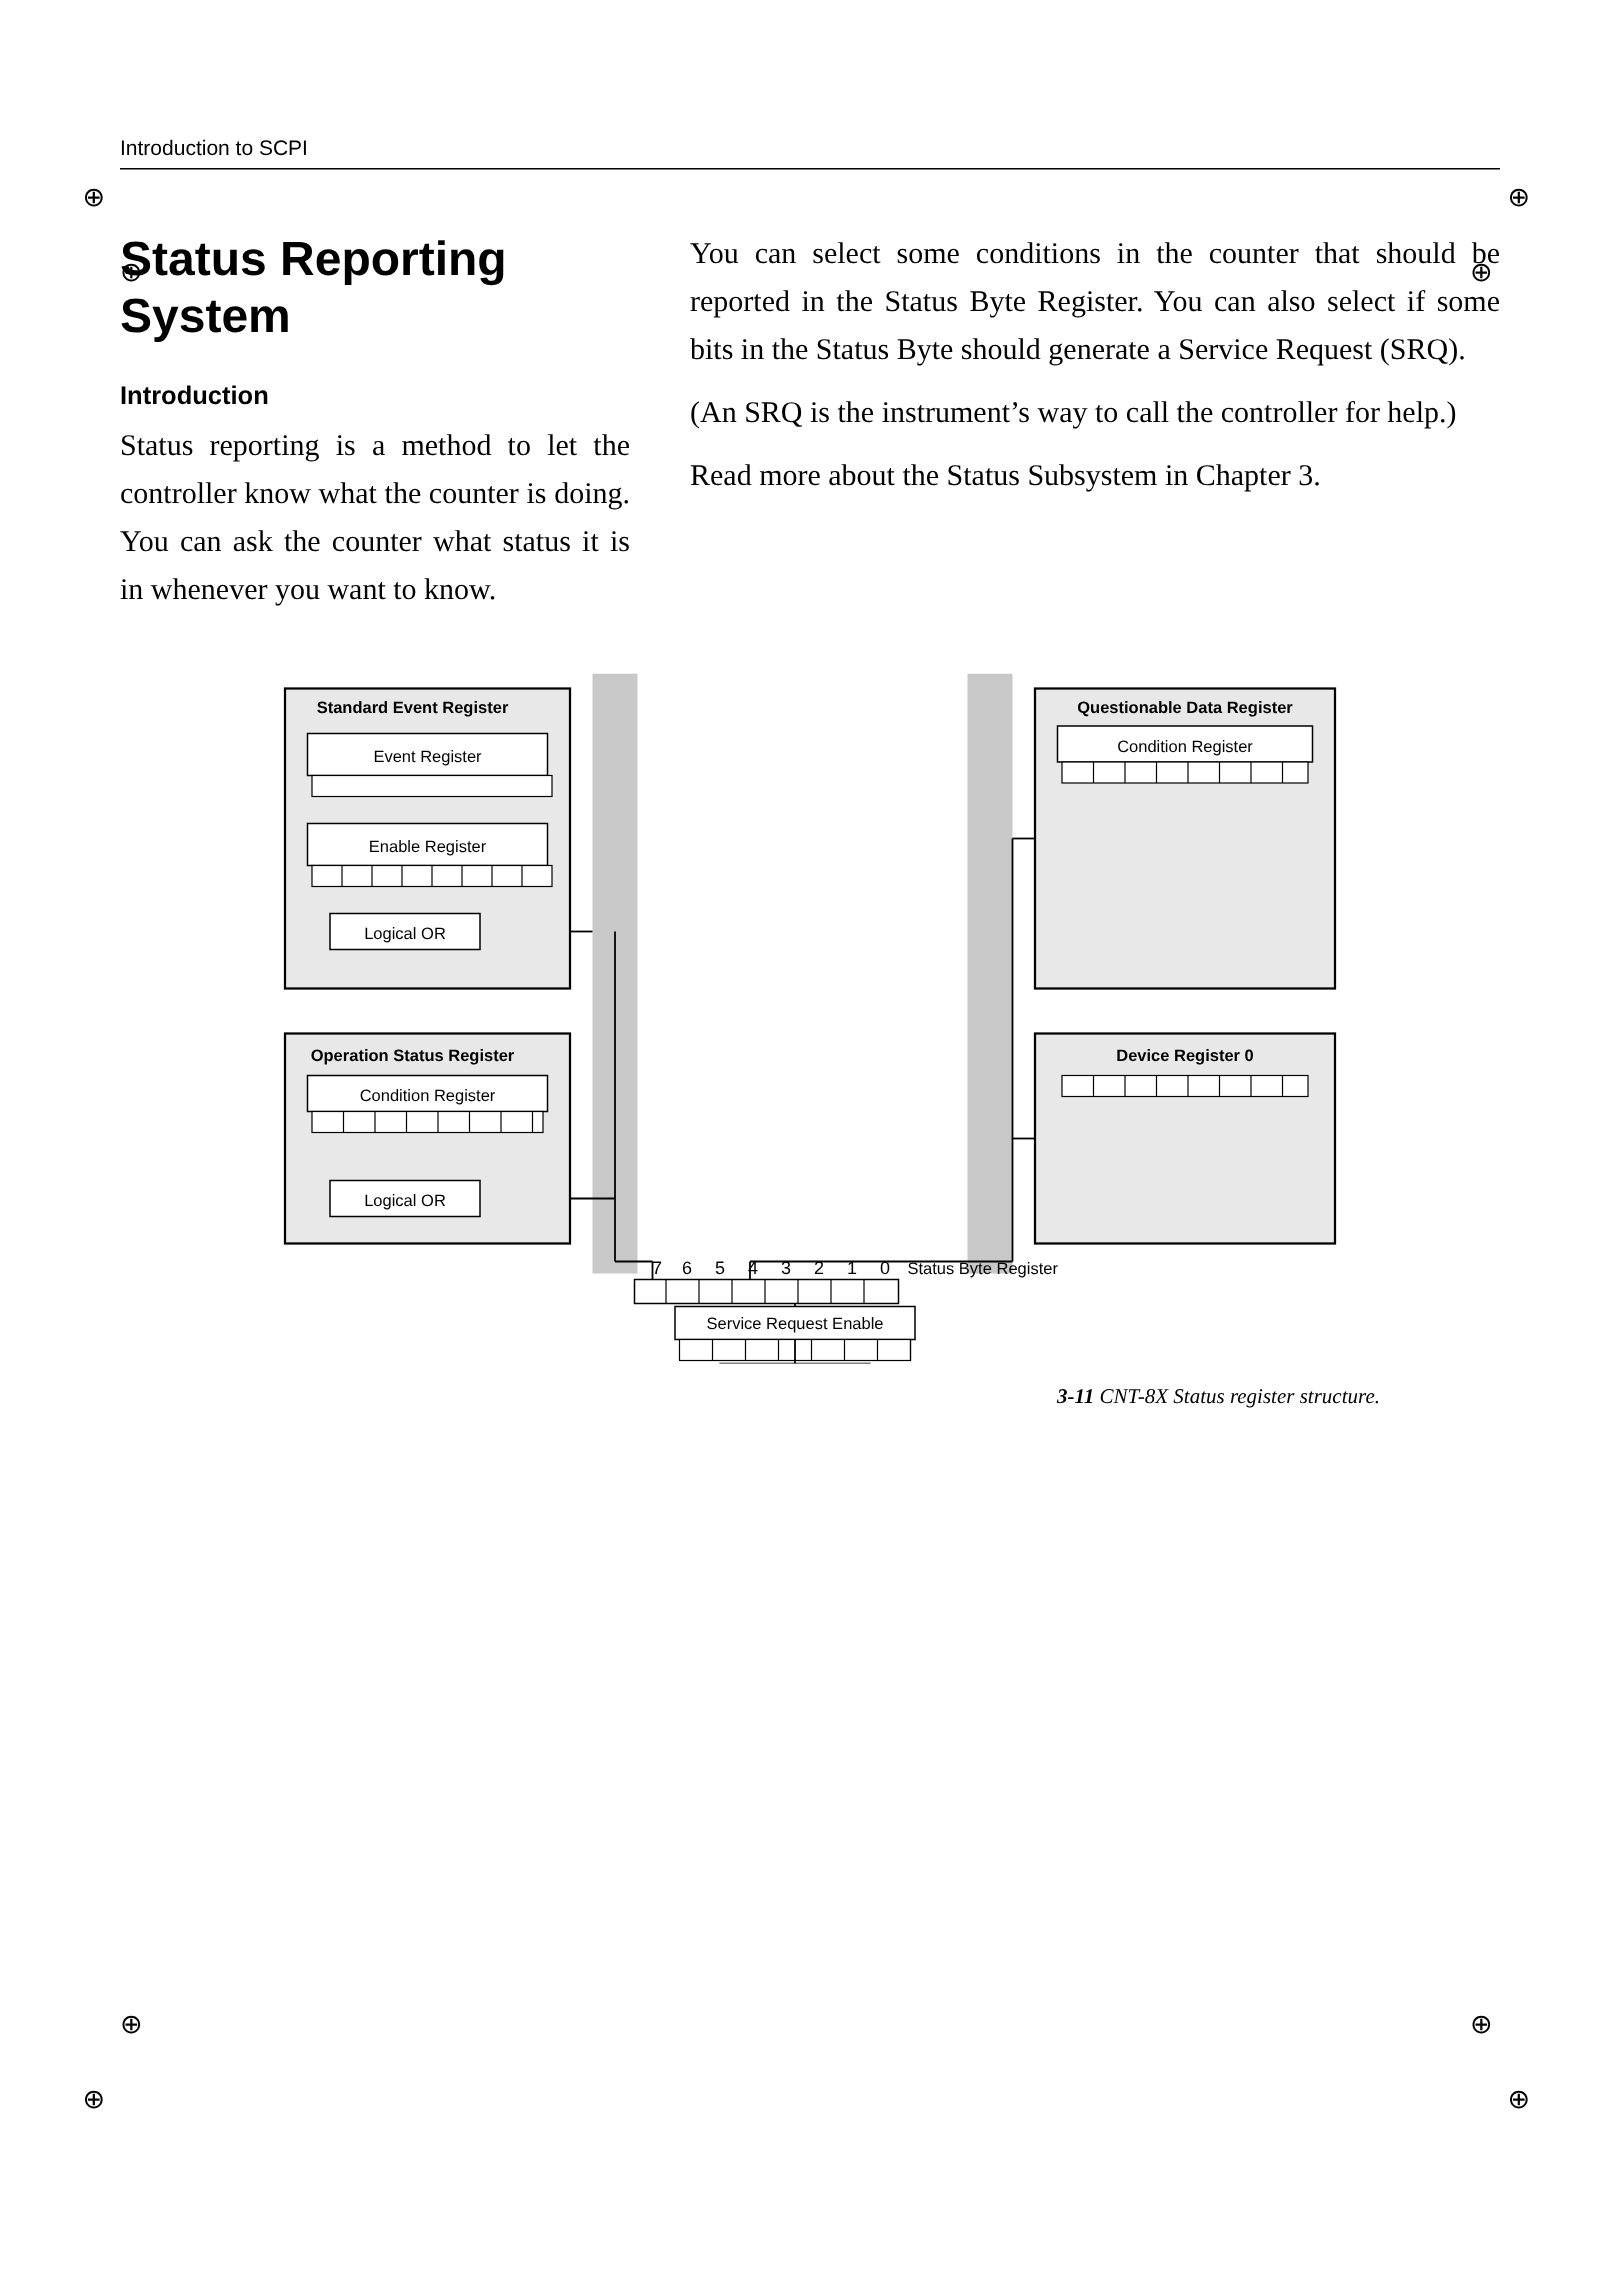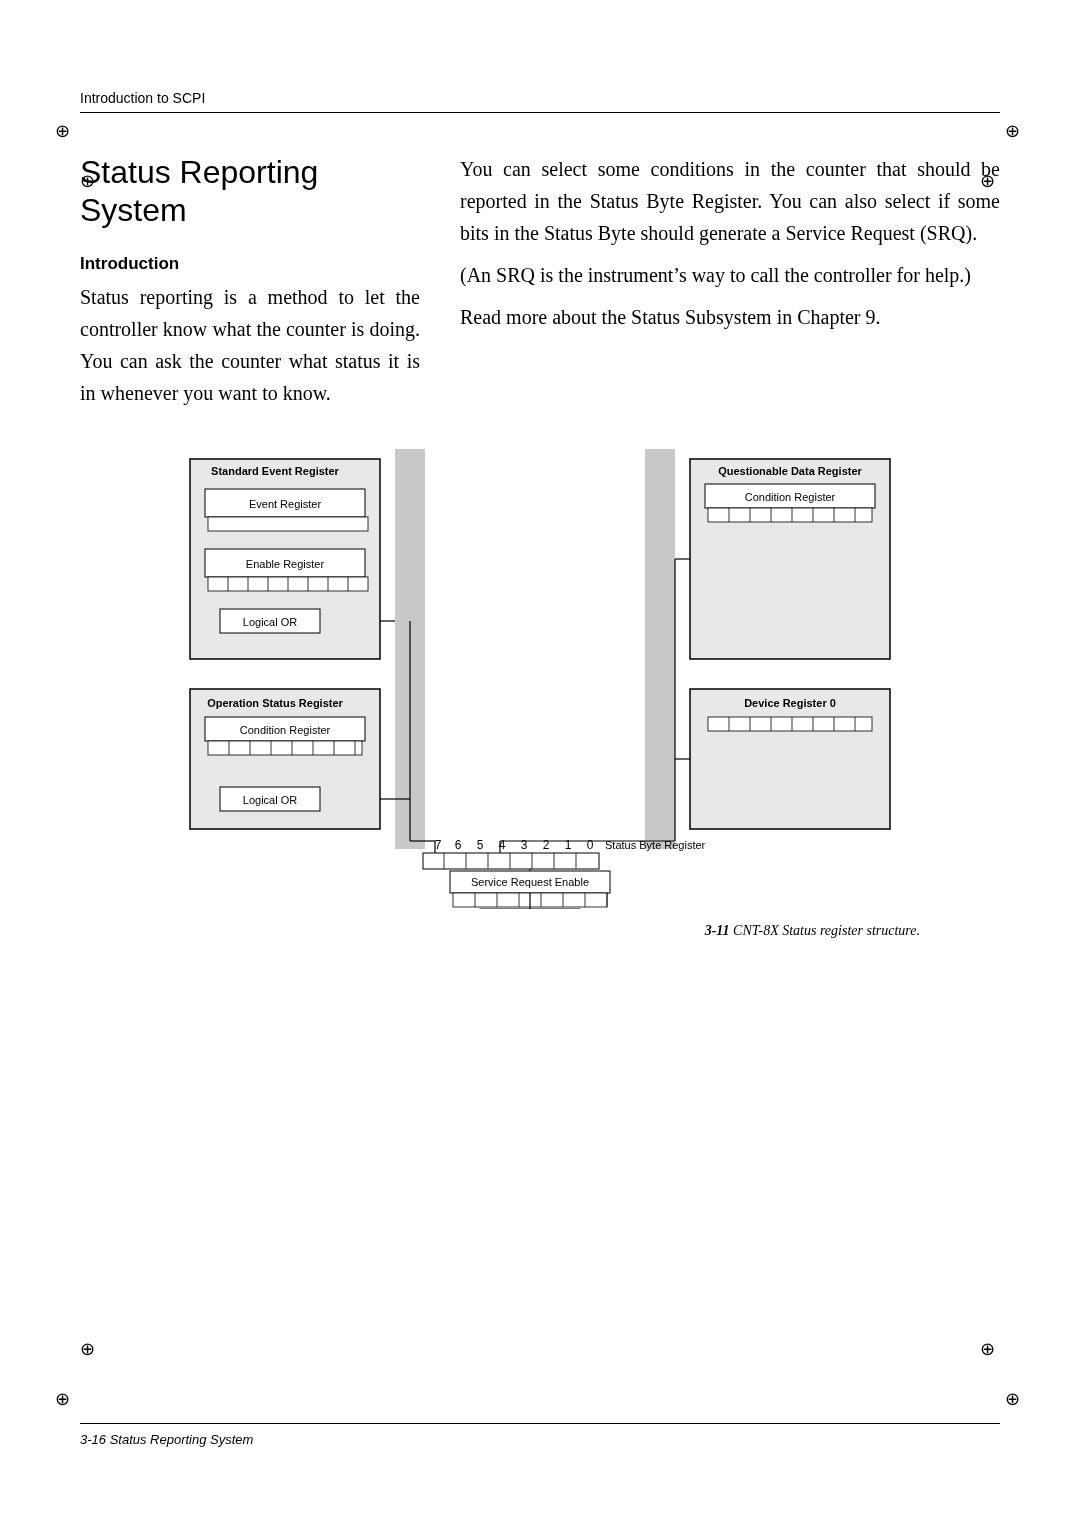--- a/index.html
+++ b/index.html
@@ -65,21 +65,21 @@
       flex: 0 0 340px;
     }
 
     .right-col {
       flex: 1;
     }
 
     
     .page-title {
       font-family: Arial, Helvetica, sans-serif;
-      font-weight: normal;
+      font-weight: bold;
       font-size: 32px;
       line-height: 1.2;
       margin-bottom: 24px;
     }
 
     .section-heading {
       font-family: Arial, Helvetica, sans-serif;
       font-weight: bold;
       font-size: 17px;
       margin-bottom: 7px;
@@ -153,21 +153,21 @@
 
   <div class="content-columns">
     <div class="left-col">
       <h1 class="page-title">Status Reporting System</h1>
       <h2 class="section-heading">Introduction</h2>
       <p class="body-text">Status reporting is a method to let the controller know what the counter is doing. You can ask the counter what status it is in whenever you want to know.</p>
     </div>
     <div class="right-col">
       <p class="body-text" style="margin-bottom:10px;">You can select some conditions in the counter that should be reported in the Status Byte Register. You can also select if some bits in the Status Byte should generate a Service Request (SRQ).</p>
       <p class="body-text" style="margin-bottom:10px;">(An SRQ is the instrument’s way to call the controller for help.)</p>
-      <p class="body-text">Read more about the Status Subsystem in Chapter 9.</p>
+      <p class="body-text">Read more about the Status Subsystem in Chapter 3.</p>
     </div>
   </div>
 
   <div class="diagram-container">
     <div class="diagram-svg-wrapper">
       <svg width="760" height="460" viewBox="0 0 760 460" xmlns="http://www.w3.org/2000/svg" font-family="Arial, Helvetica, sans-serif" font-size="11">
 
         <rect x="30" y="10" width="190" height="200" fill="#e8e8e8" stroke="#000" stroke-width="1.5"></rect>
         <text x="115" y="26" text-anchor="middle" font-weight="bold" font-size="11">Standard Event Register</text>
 
@@ -309,17 +309,14 @@
       </svg>
     </div>
 
     <div class="figure-caption">
       <strong><em>3-11</em></strong>
       <span>    </span>
       <em>CNT-8X Status register structure.</em>
     </div>
   </div>
 
-  <div class="page-footer">
-    <span class="footer-text">3-16 Status Reporting System</span>
-  </div>
 
 </div>
 
 </body></html>

